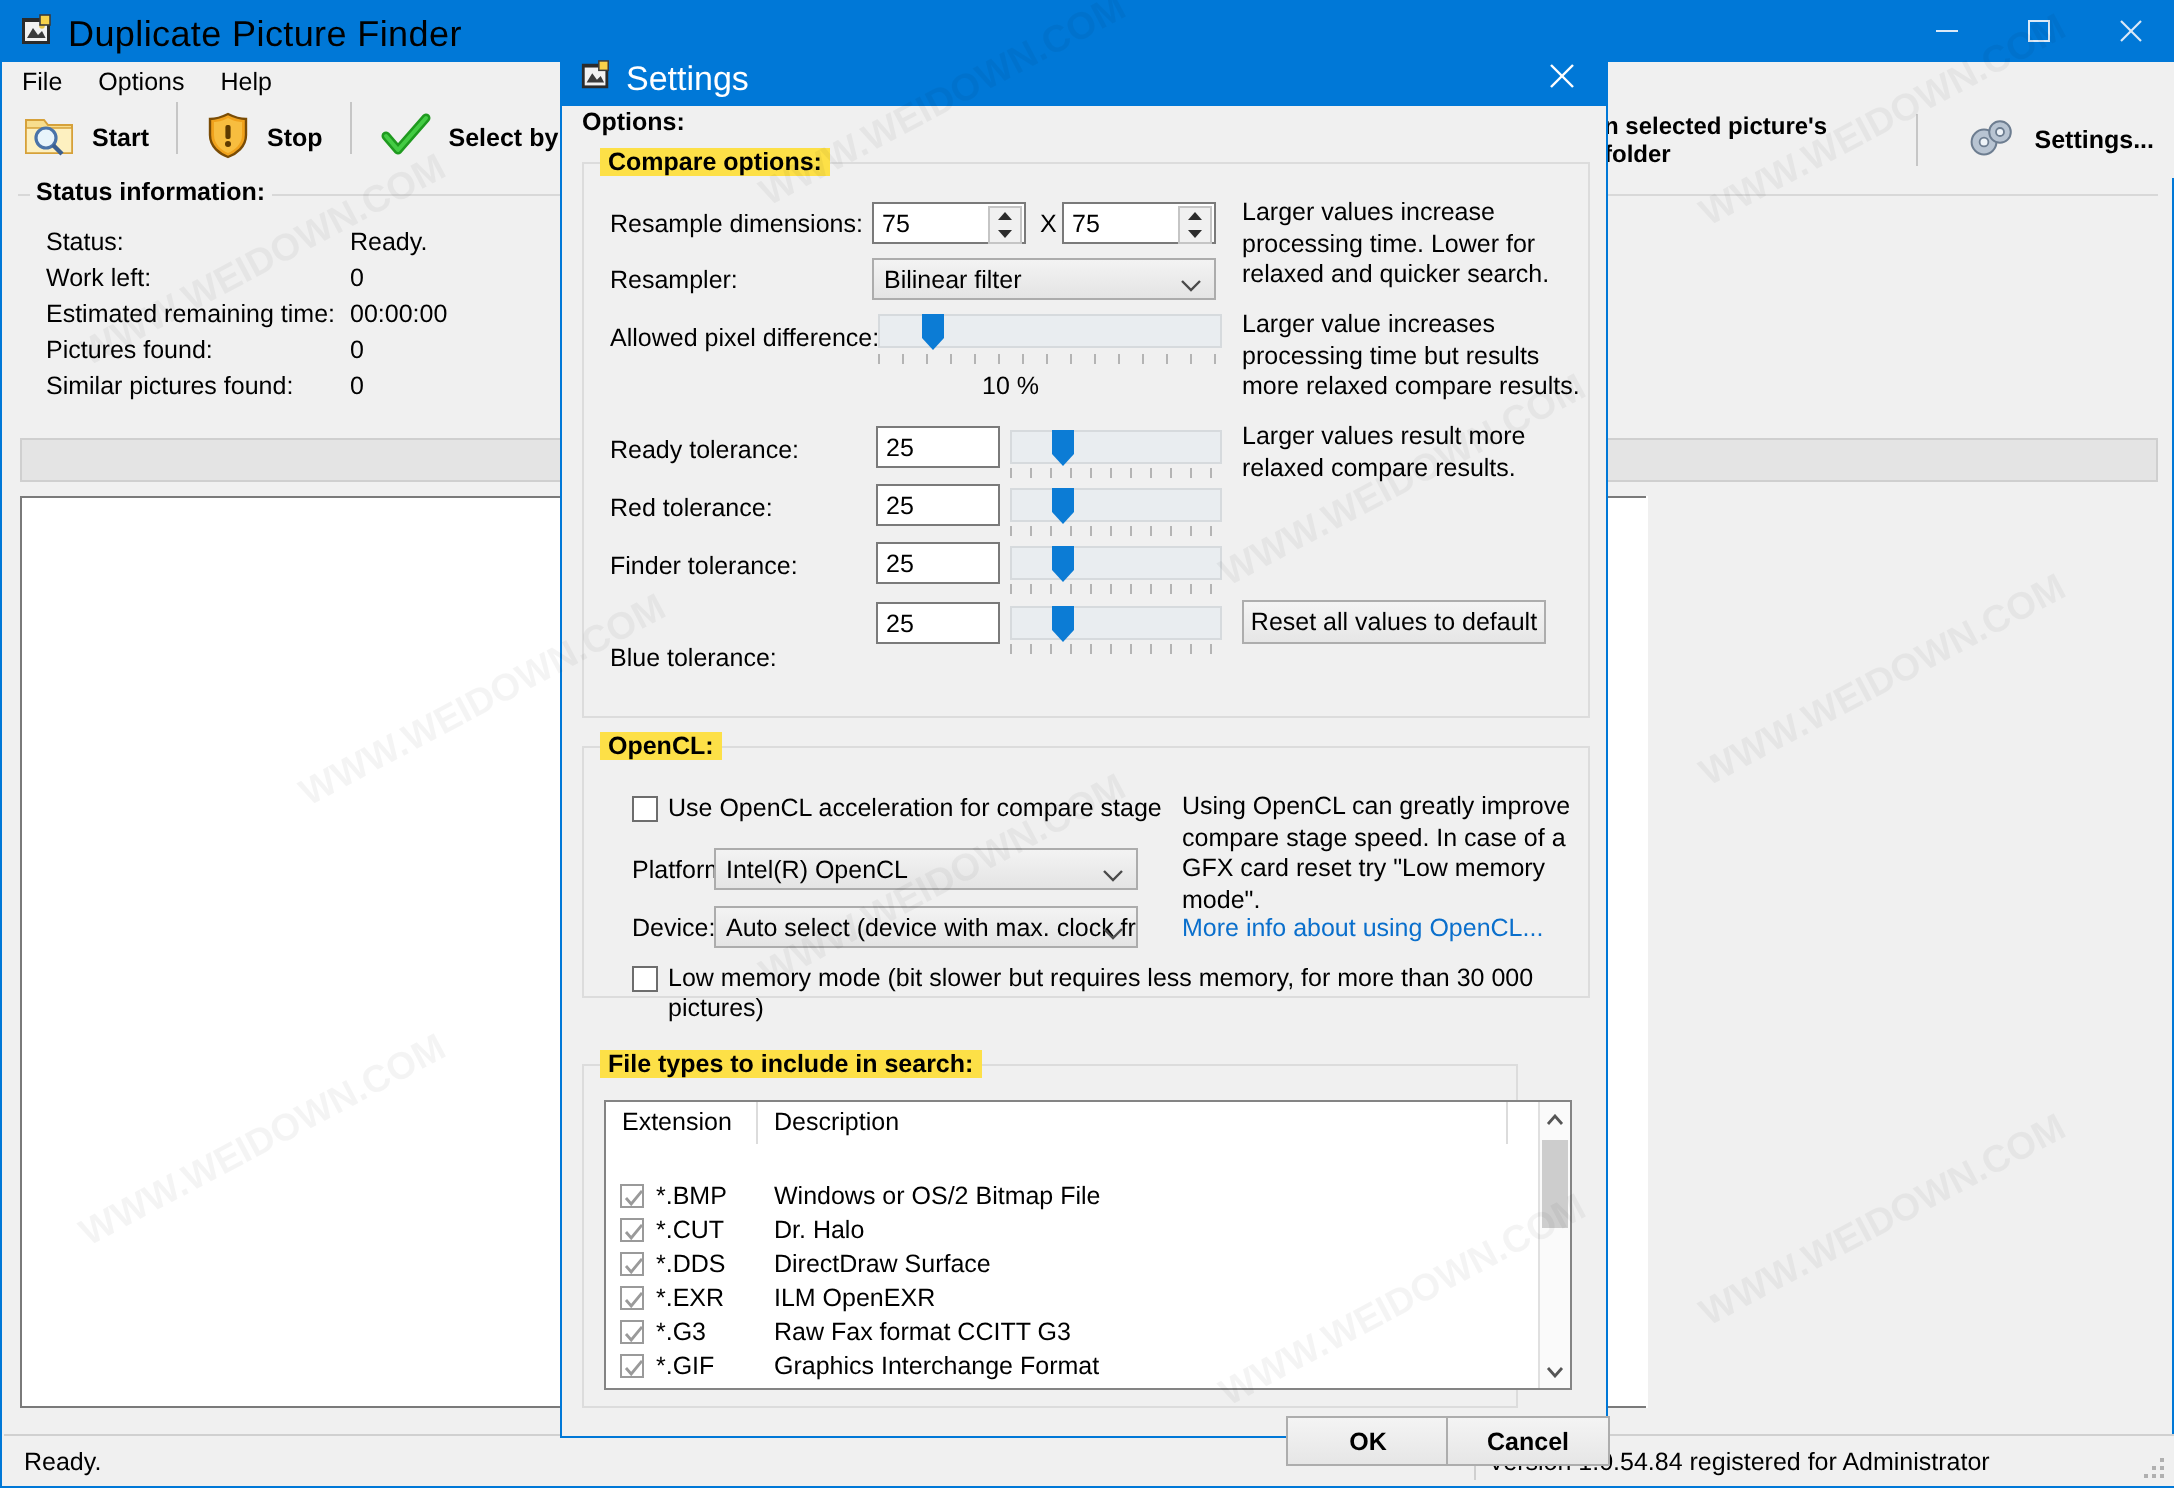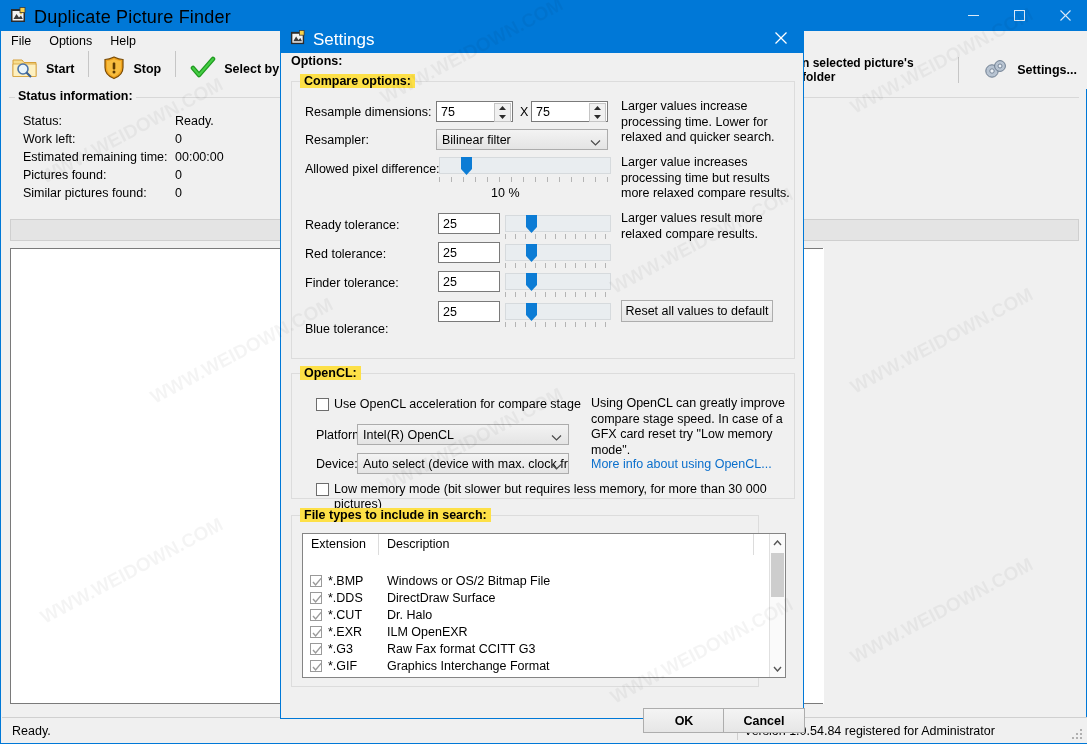--- a/index.html
+++ b/index.html
@@ -621,21 +621,21 @@
           </span>
         </div>
 
         <div class="hint" style="left:299px; top:22px; width:200px;">Using OpenCL can greatly improve compare stage speed. In case of a GFX card reset try "Low memory mode".</div>
         <div class="link" style="left:299px; top:83px;">More info about using OpenCL...</div>
 
         <div class="cb" style="left:24px; top:109px;"></div>
         <div class="cb-label" style="left:42px; top:108px;">Low memory mode (bit slower but requires less memory, for more than 30 000 pictures)</div>
       </div>
 
-      <div class="gbox" style="left:10px; top:462px; width:468px; height:172px; border-color:#dcdcdc;">
+      <div class="gbox" style="left:10px; top:479px; width:468px; height:172px; border-color:#dcdcdc;">
         <div class="cap">File types to include in search:</div>
 
         <div class="filelist" style="left:10px; top:17px; width:484px; height:145px;">
           <div class="fl-head">
             <span class="h1">Extension</span>
             <span class="vsep"></span>
             <span class="h2">Description</span>
             <span class="vsep2"></span>
           </div>
           <div class="fl-rows">
@@ -647,31 +647,31 @@
                 </span>
               <span class="ext">*.BMP</span>
               <span class="desc">Windows or OS/2 Bitmap File</span>
             </div>
             <div class="fl-row">
               <span class="chk">
                   <svg width="10" height="10" viewBox="0 0 10 10">
                     <path d="M1 5 L3.6 8 L9 1.4" fill="none" stroke="#9a9a9a" stroke-width="1.4"></path>
                   </svg>
                 </span>
-              <span class="ext">*.DDS</span>
-              <span class="desc">DirectDraw Surface</span>
+              <span class="ext">*.CUT</span>
+              <span class="desc">Dr. Halo</span>
             </div>
             <div class="fl-row">
               <span class="chk">
                   <svg width="10" height="10" viewBox="0 0 10 10">
                     <path d="M1 5 L3.6 8 L9 1.4" fill="none" stroke="#9a9a9a" stroke-width="1.4"></path>
                   </svg>
                 </span>
-              <span class="ext">*.CUT</span>
-              <span class="desc">Dr. Halo</span>
+              <span class="ext">*.DDS</span>
+              <span class="desc">DirectDraw Surface</span>
             </div>
             <div class="fl-row">
               <span class="chk">
                   <svg width="10" height="10" viewBox="0 0 10 10">
                     <path d="M1 5 L3.6 8 L9 1.4" fill="none" stroke="#9a9a9a" stroke-width="1.4"></path>
                   </svg>
                 </span>
               <span class="ext">*.EXR</span>
               <span class="desc">ILM OpenEXR</span>
             </div>

